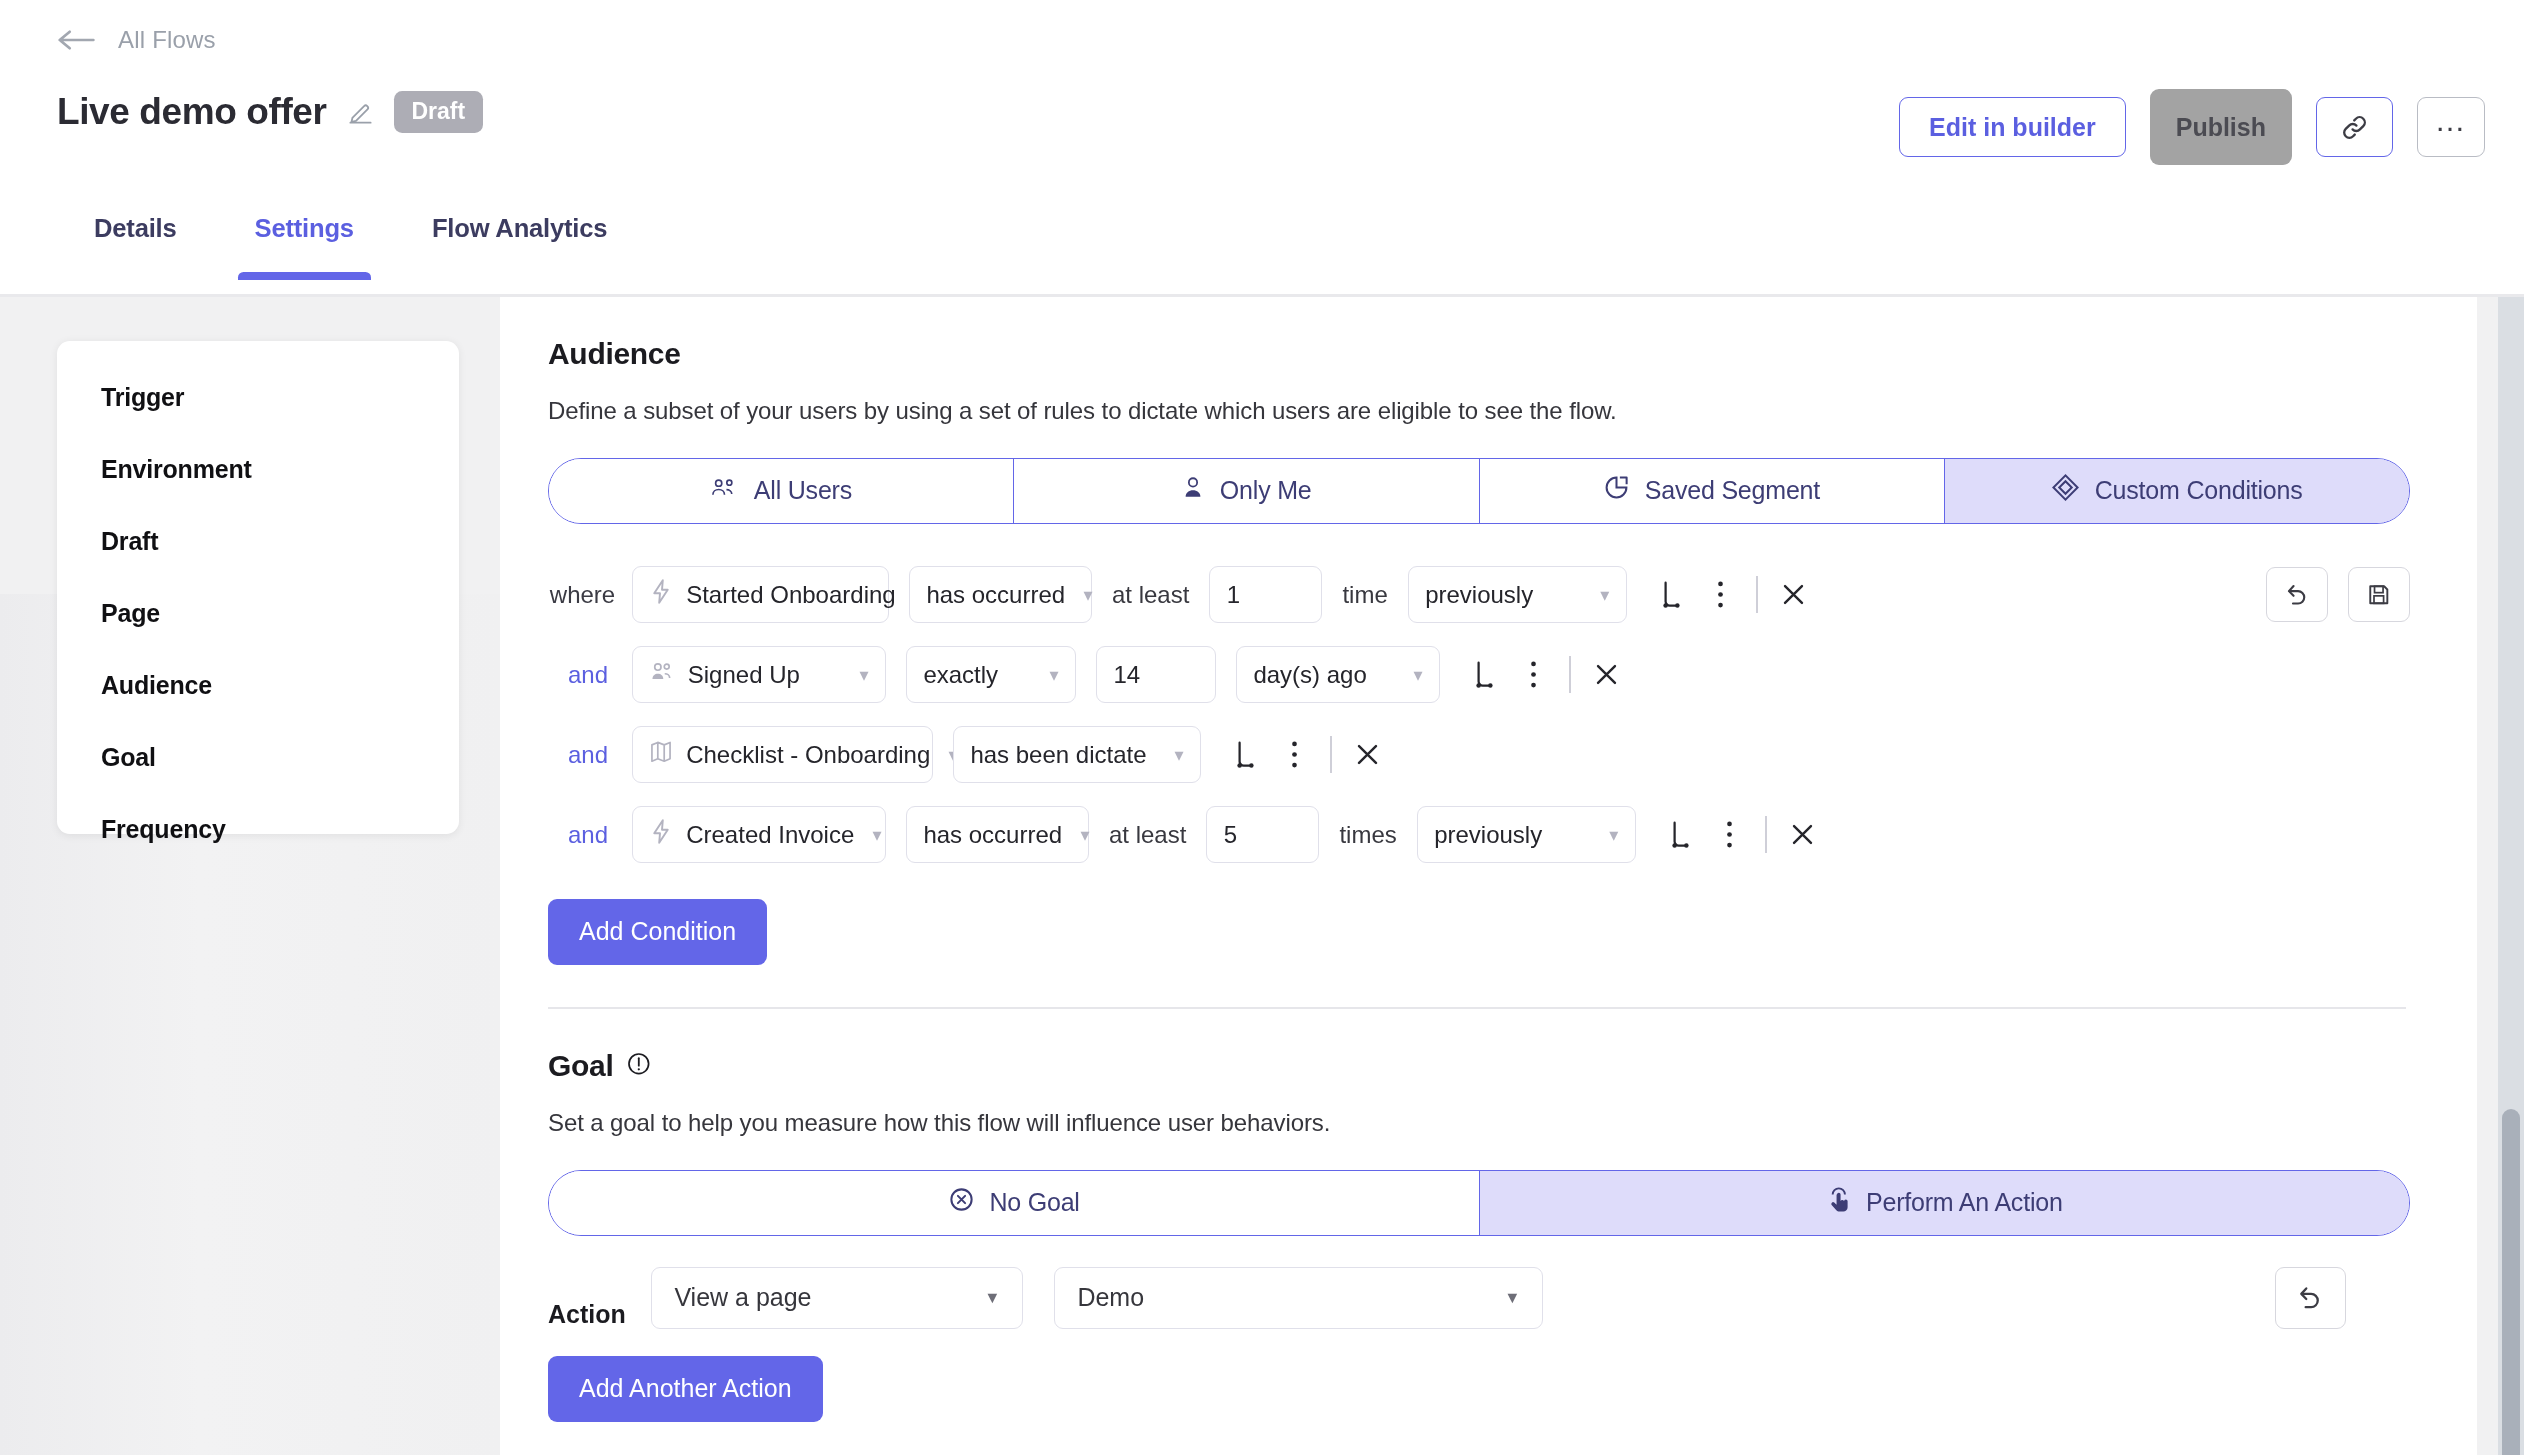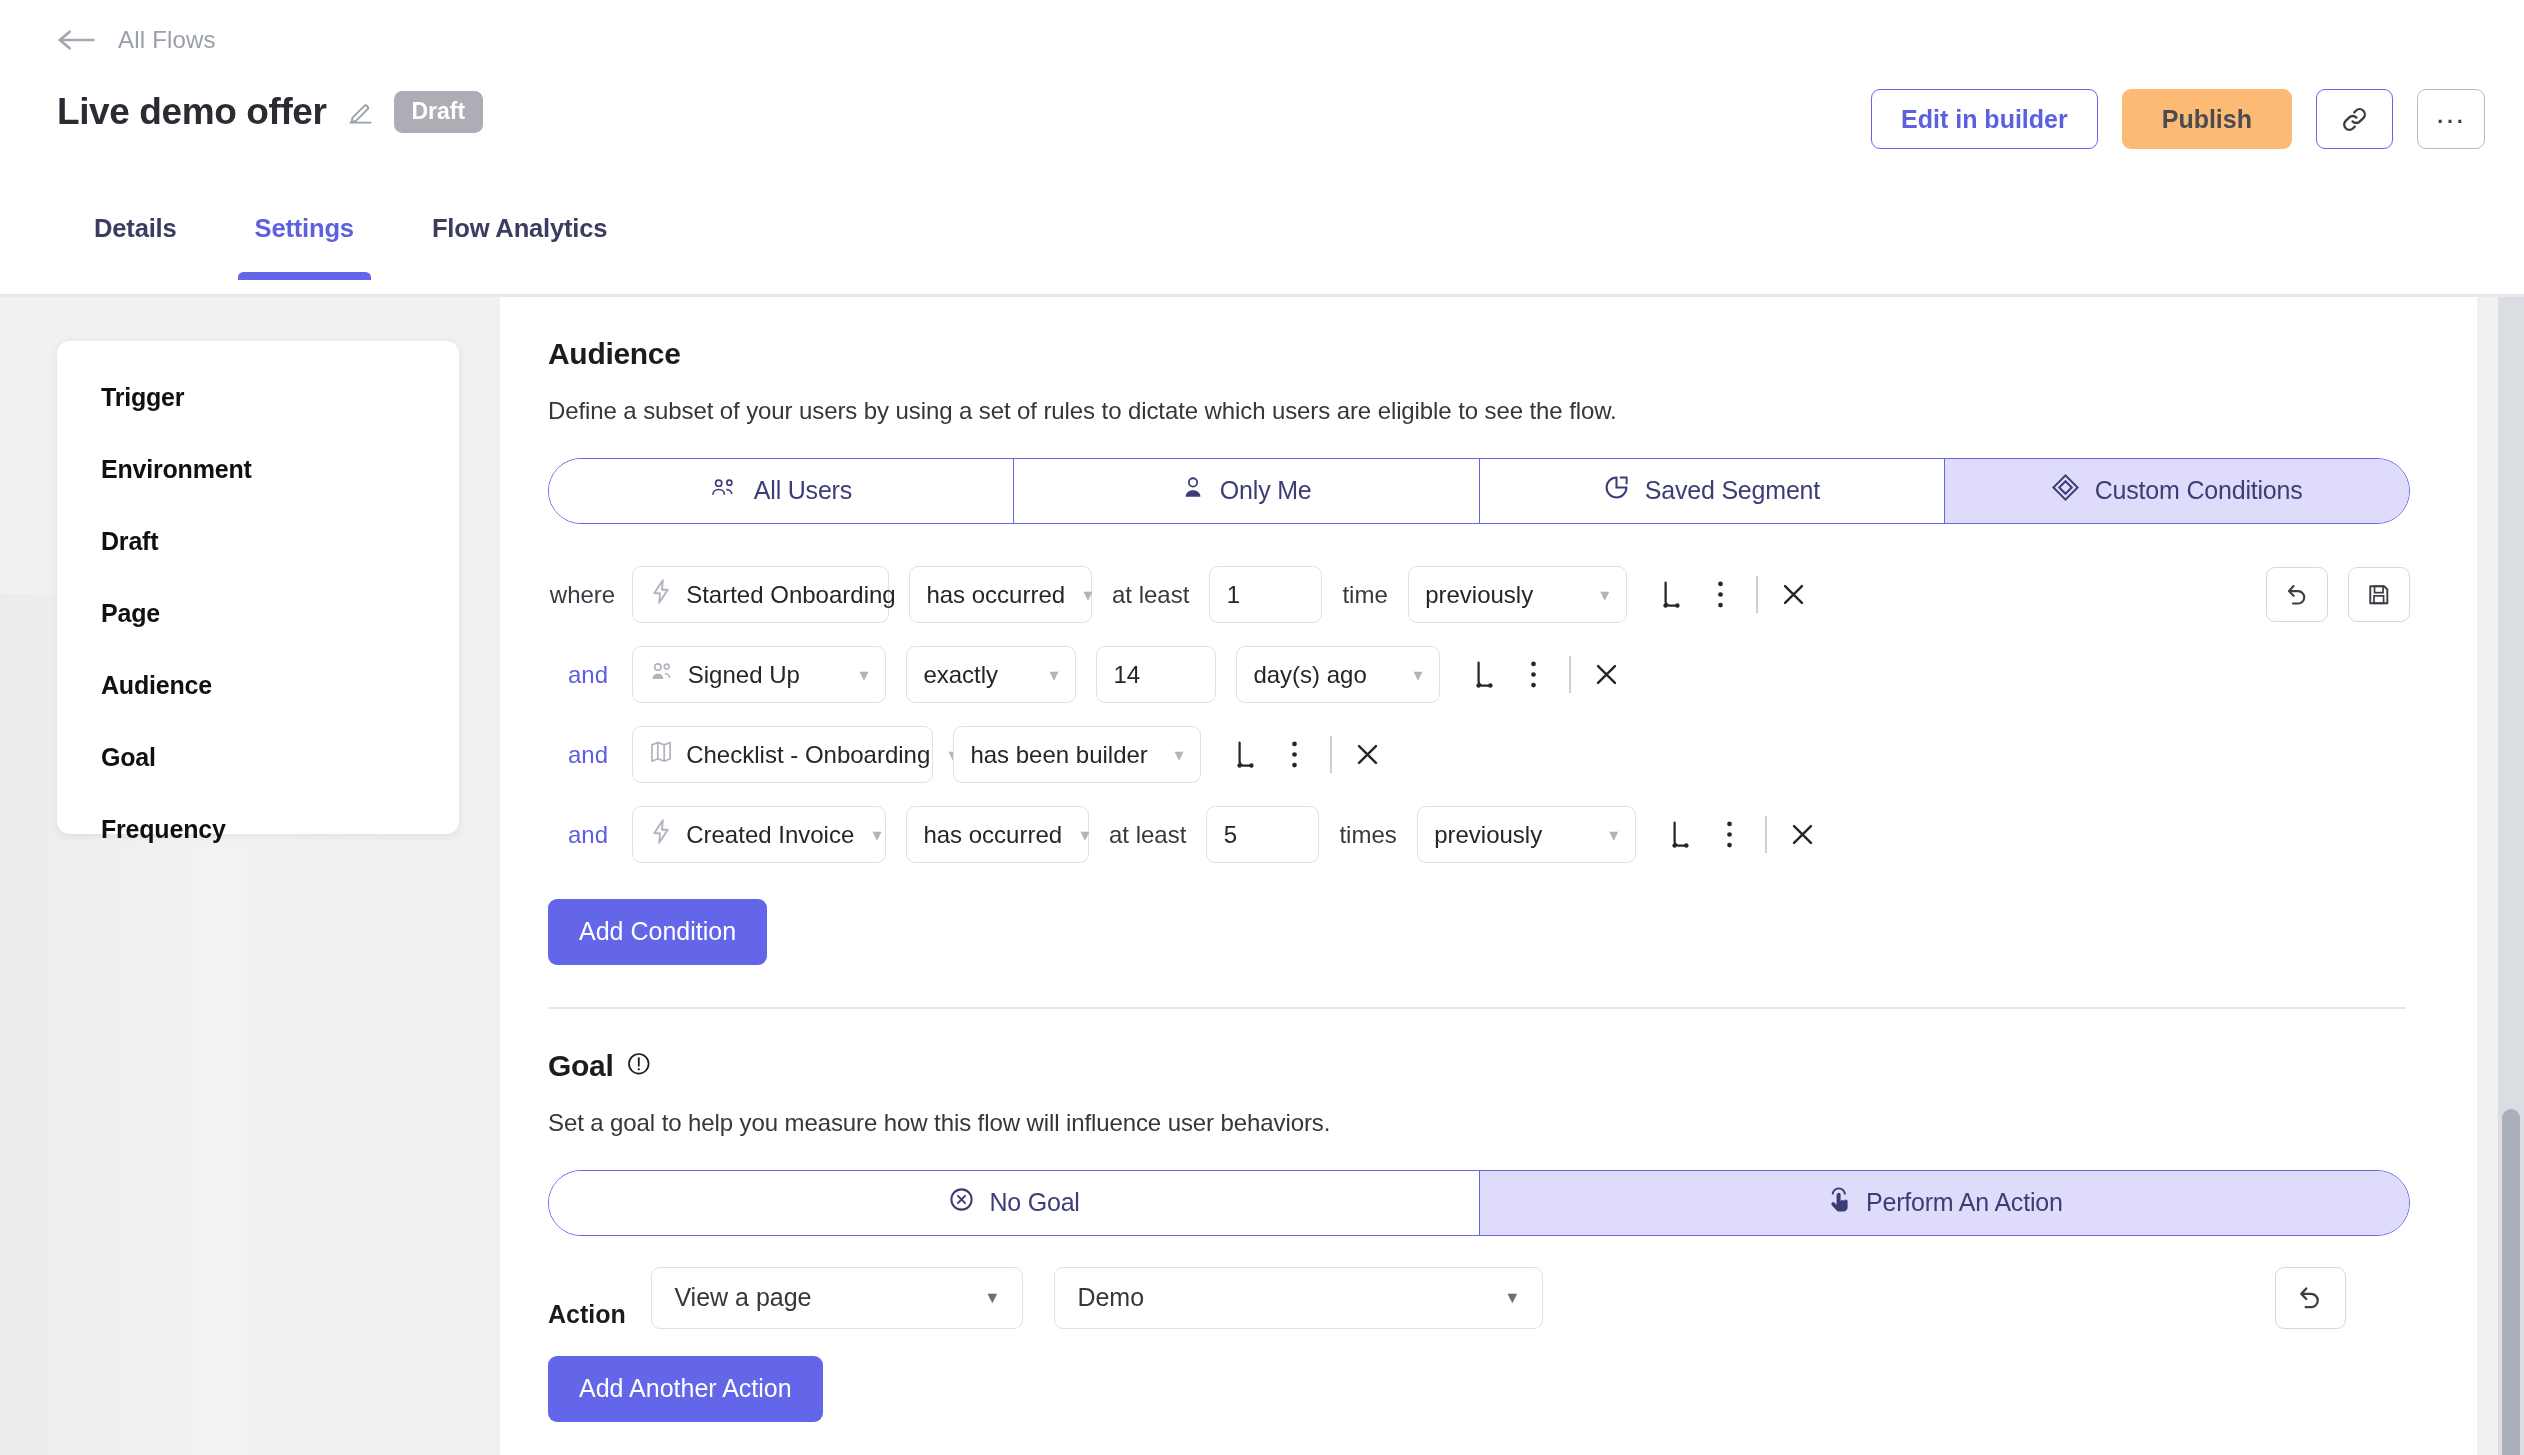--- a/index.html
+++ b/index.html
@@ -29,22 +29,22 @@
   .header-actions { position:absolute; right:40px; top:89px; display:flex; align-items:center; gap:24px; }
   .btn {
     font-family:"Liberation Sans", sans-serif; cursor:pointer; line-height:1;
     display:flex; align-items:center; justify-content:center;
   }
   .btn-outline-primary {
     height:60px; padding:0 29px; border:1.8px solid #6366e8; border-radius:9px;
     background:#ffffff; color:#5b5fe0; font-size:25px; font-weight:bold;
   }
   .btn-publish {
-    height:60px; padding:0 40px; border:none; border-radius:9px;
-    background:#fdba74; color:#4b4b52; font-size:25px; font-weight:bold;
+    height:76px; padding:0 26px; border:none; border-radius:9px;
+    background:#a3a3a3; color:#4b4b52; font-size:25px; font-weight:bold;
   }
   .btn-icon-primary {
     width:77px; height:60px; border:1.8px solid #6366e8; border-radius:9px; background:#fff;
   }
   .btn-icon-muted {
     width:68px; height:60px; border:1.8px solid #b9bcc4; border-radius:9px; background:#fff;
     color:#3c3c44; font-size:31px; letter-spacing:1.8px; padding-bottom:12.8px;
   }
 
   
@@ -365,21 +365,21 @@
             <div class="ctl" style="width:301px">
               <span>
                 <svg width="24" height="25.6" viewBox="0 0 22 24">
                     <path d="M2.5 5.5 8 3.2v15.3l-5.5 2.3zM8 3.2l6 2.3v15.3L8 18.5zM14 5.5l5.5-2.3v15.3L14 20.8z" fill="none" stroke="#b3b3c0" stroke-width="1.6" stroke-linejoin="round"></path>
                   </svg>
               </span>
               <span class="lbl">Checklist  - Onboarding</span>
               <span class="chev">▾</span>
             </div>
             <div class="ctl" style="width:248px">
-              <span class="lbl">has been builder</span>
+              <span class="lbl">has been dictate</span>
               <span class="chev">▾</span>
             </div>
             <div class="rowicons">
               <span class="ricon">
                 <svg width="27" height="33" viewBox="0 0 22 28">
                     <path d="M6 4v16a3.4 3.4 0 0 0 3.4 3.4H16" fill="none" stroke="#25252b" stroke-width="1.9" stroke-linecap="round"></path>
                     <circle cx="6" cy="23.4" r="1.9" fill="#25252b"></circle>
                     <circle cx="16" cy="23.4" r="1.9" fill="#25252b"></circle>
                   </svg>
               </span>

